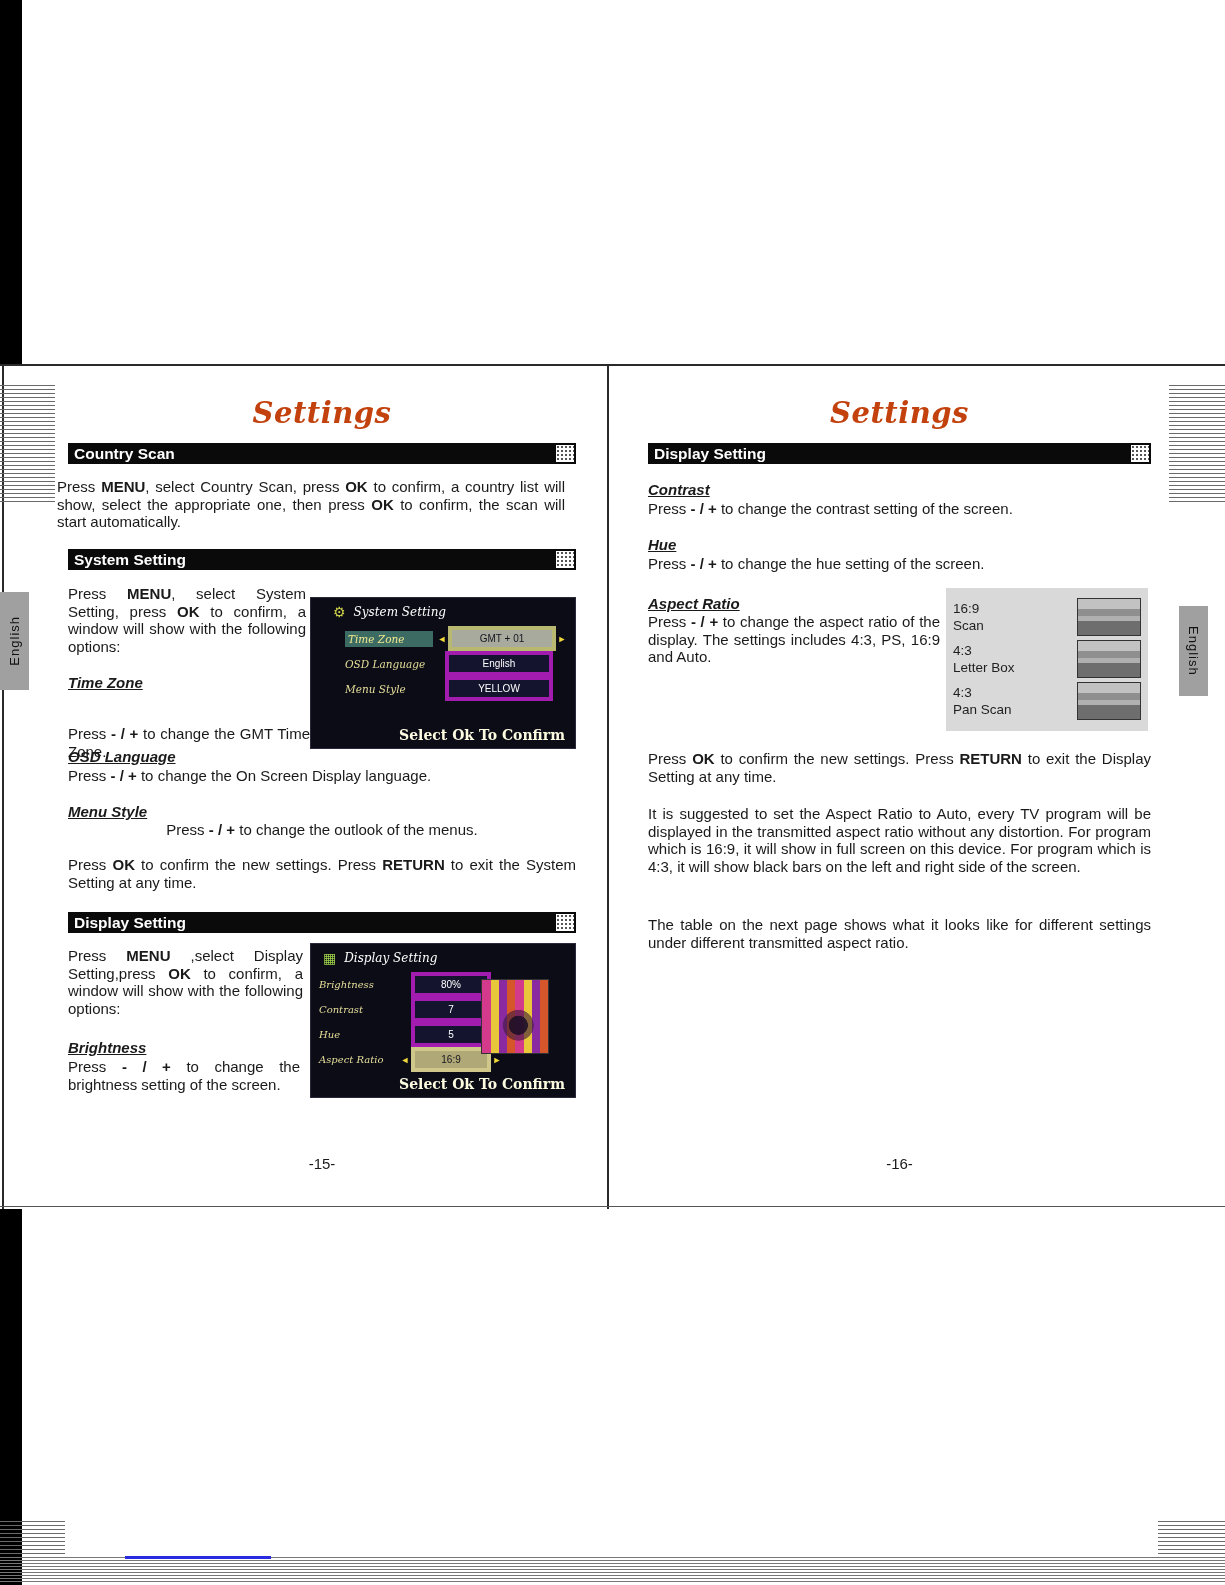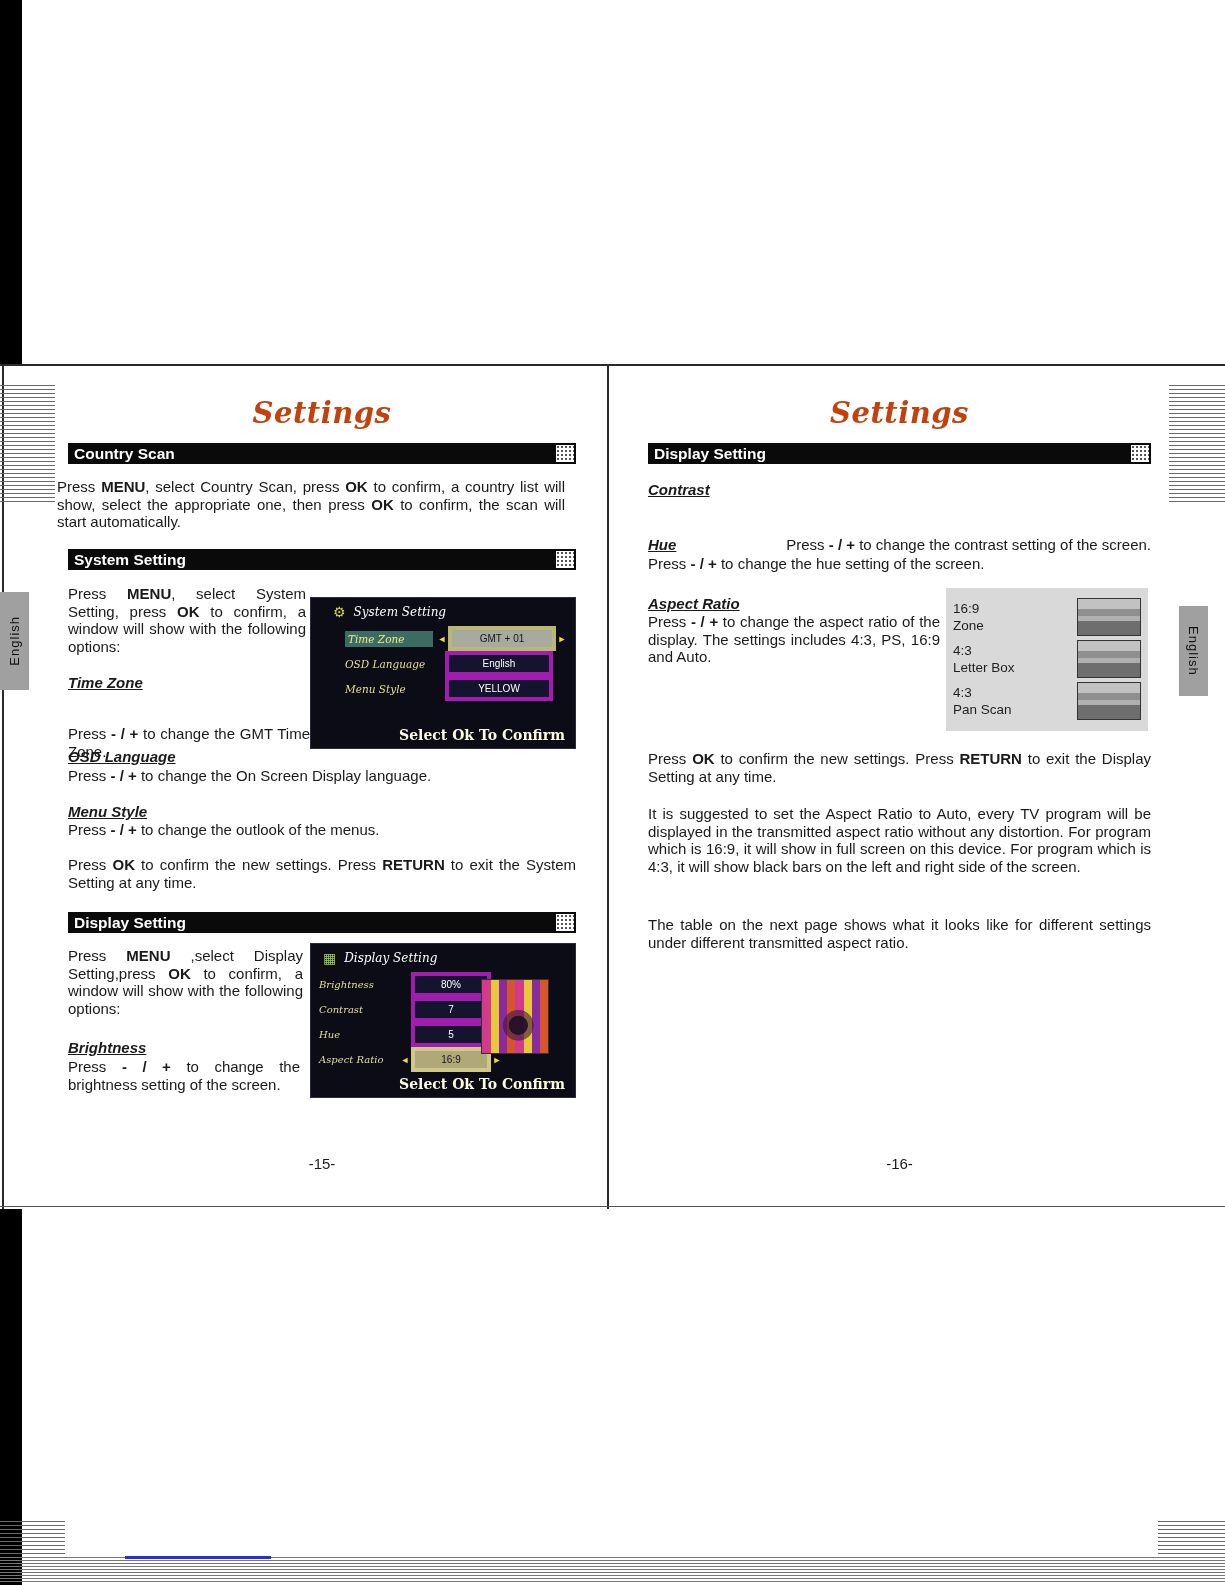--- a/index.html
+++ b/index.html
@@ -131,21 +131,21 @@
       <div class="menu-footer">Select Ok To Confirm</div>
     </div>
 
     <div class="abs subhead" style="left:68px;top:674px;">Time Zone</div>
     <div class="abs body" style="left:68px;top:725px;width:242px;"><span>Press </span><b>- / +</b><span> to change the GMT Time Zone.</span></div>
 
     <div class="abs subhead" style="left:68px;top:748px;">OSD Language</div>
     <div class="abs body" style="left:68px;top:767px;width:508px;text-align:left;"><span>Press </span><b>- / +</b><span> to change the On Screen Display language.</span></div>
 
     <div class="abs subhead" style="left:68px;top:803px;">Menu Style</div>
-    <div class="abs body" style="left:68px;top:821px;width:508px;text-align:left;"><span>Press </span><b>- / +</b><span> to change the outlook of the menus.</span></div>
+    <div class="abs body" style="left:68px;top:821px;width:508px;text-align:center;"><span>Press </span><b>- / +</b><span> to change the outlook of the menus.</span></div>
 
     <div class="abs body" style="left:68px;top:856px;width:508px;"><span>Press </span><b>OK</b><span> to confirm the new settings. Press </span><b>RETURN</b><span> to exit the System Setting at any time.</span></div>
 
     <div class="abs secbar" style="left:68px;top:912px;width:508px;">
       <span>Display Setting</span>
       <span class="stipple"></span>
     </div>
     <div class="abs body" style="left:68px;top:947px;width:235px;"><span>Press </span><b>MENU</b><span> ,select Display Setting,press </span><b>OK</b><span> to confirm, a window will show with the following options:</span></div>
 
     <div class="abs menu" style="left:310px;top:943px;width:266px;height:155px;">
@@ -188,33 +188,33 @@
 
   <div>
     <div class="abs page-title" style="left:648px;top:396px;width:503px;">Settings</div>
 
     <div class="abs secbar" style="left:648px;top:443px;width:503px;">
       <span>Display Setting</span>
       <span class="stipple"></span>
     </div>
 
     <div class="abs subhead" style="left:648px;top:481px;">Contrast</div>
-    <div class="abs body" style="left:648px;top:500px;width:503px;text-align:right;margin-top:36px;"><span>Press </span><b>- / +</b><span> to change the contrast setting of the screen.</span></div>
+    <div class="abs body" style="left:648px;top:500px;width:503px;text-align:left;"><span>Press </span><b>- / +</b><span> to change the contrast setting of the screen.</span></div>
 
     <div class="abs subhead" style="left:648px;top:536px;">Hue</div>
     <div class="abs body" style="left:648px;top:555px;width:503px;text-align:left;"><span>Press </span><b>- / +</b><span> to change the hue setting of the screen.</span></div>
 
     <div class="abs subhead" style="left:648px;top:595px;">Aspect Ratio</div>
     <div class="abs body" style="left:648px;top:613px;width:292px;"><span>Press </span><b>- / +</b><span> to change the aspect ratio of the display. The settings includes 4:3, PS, 16:9 and Auto.</span></div>
 
     <div class="abs aspect-fig" style="left:946px;top:588px;width:202px;height:143px;">
       <div class="af-row">
         <div class="af-text">
           <div>16:9</div>
-          <div>Zone</div>
+          <div>Scan</div>
         </div>
         <div class="af-thumb"></div>
       </div>
       <div class="af-row">
         <div class="af-text">
           <div>4:3</div>
           <div>Letter Box</div>
         </div>
         <div class="af-thumb"></div>
       </div>

